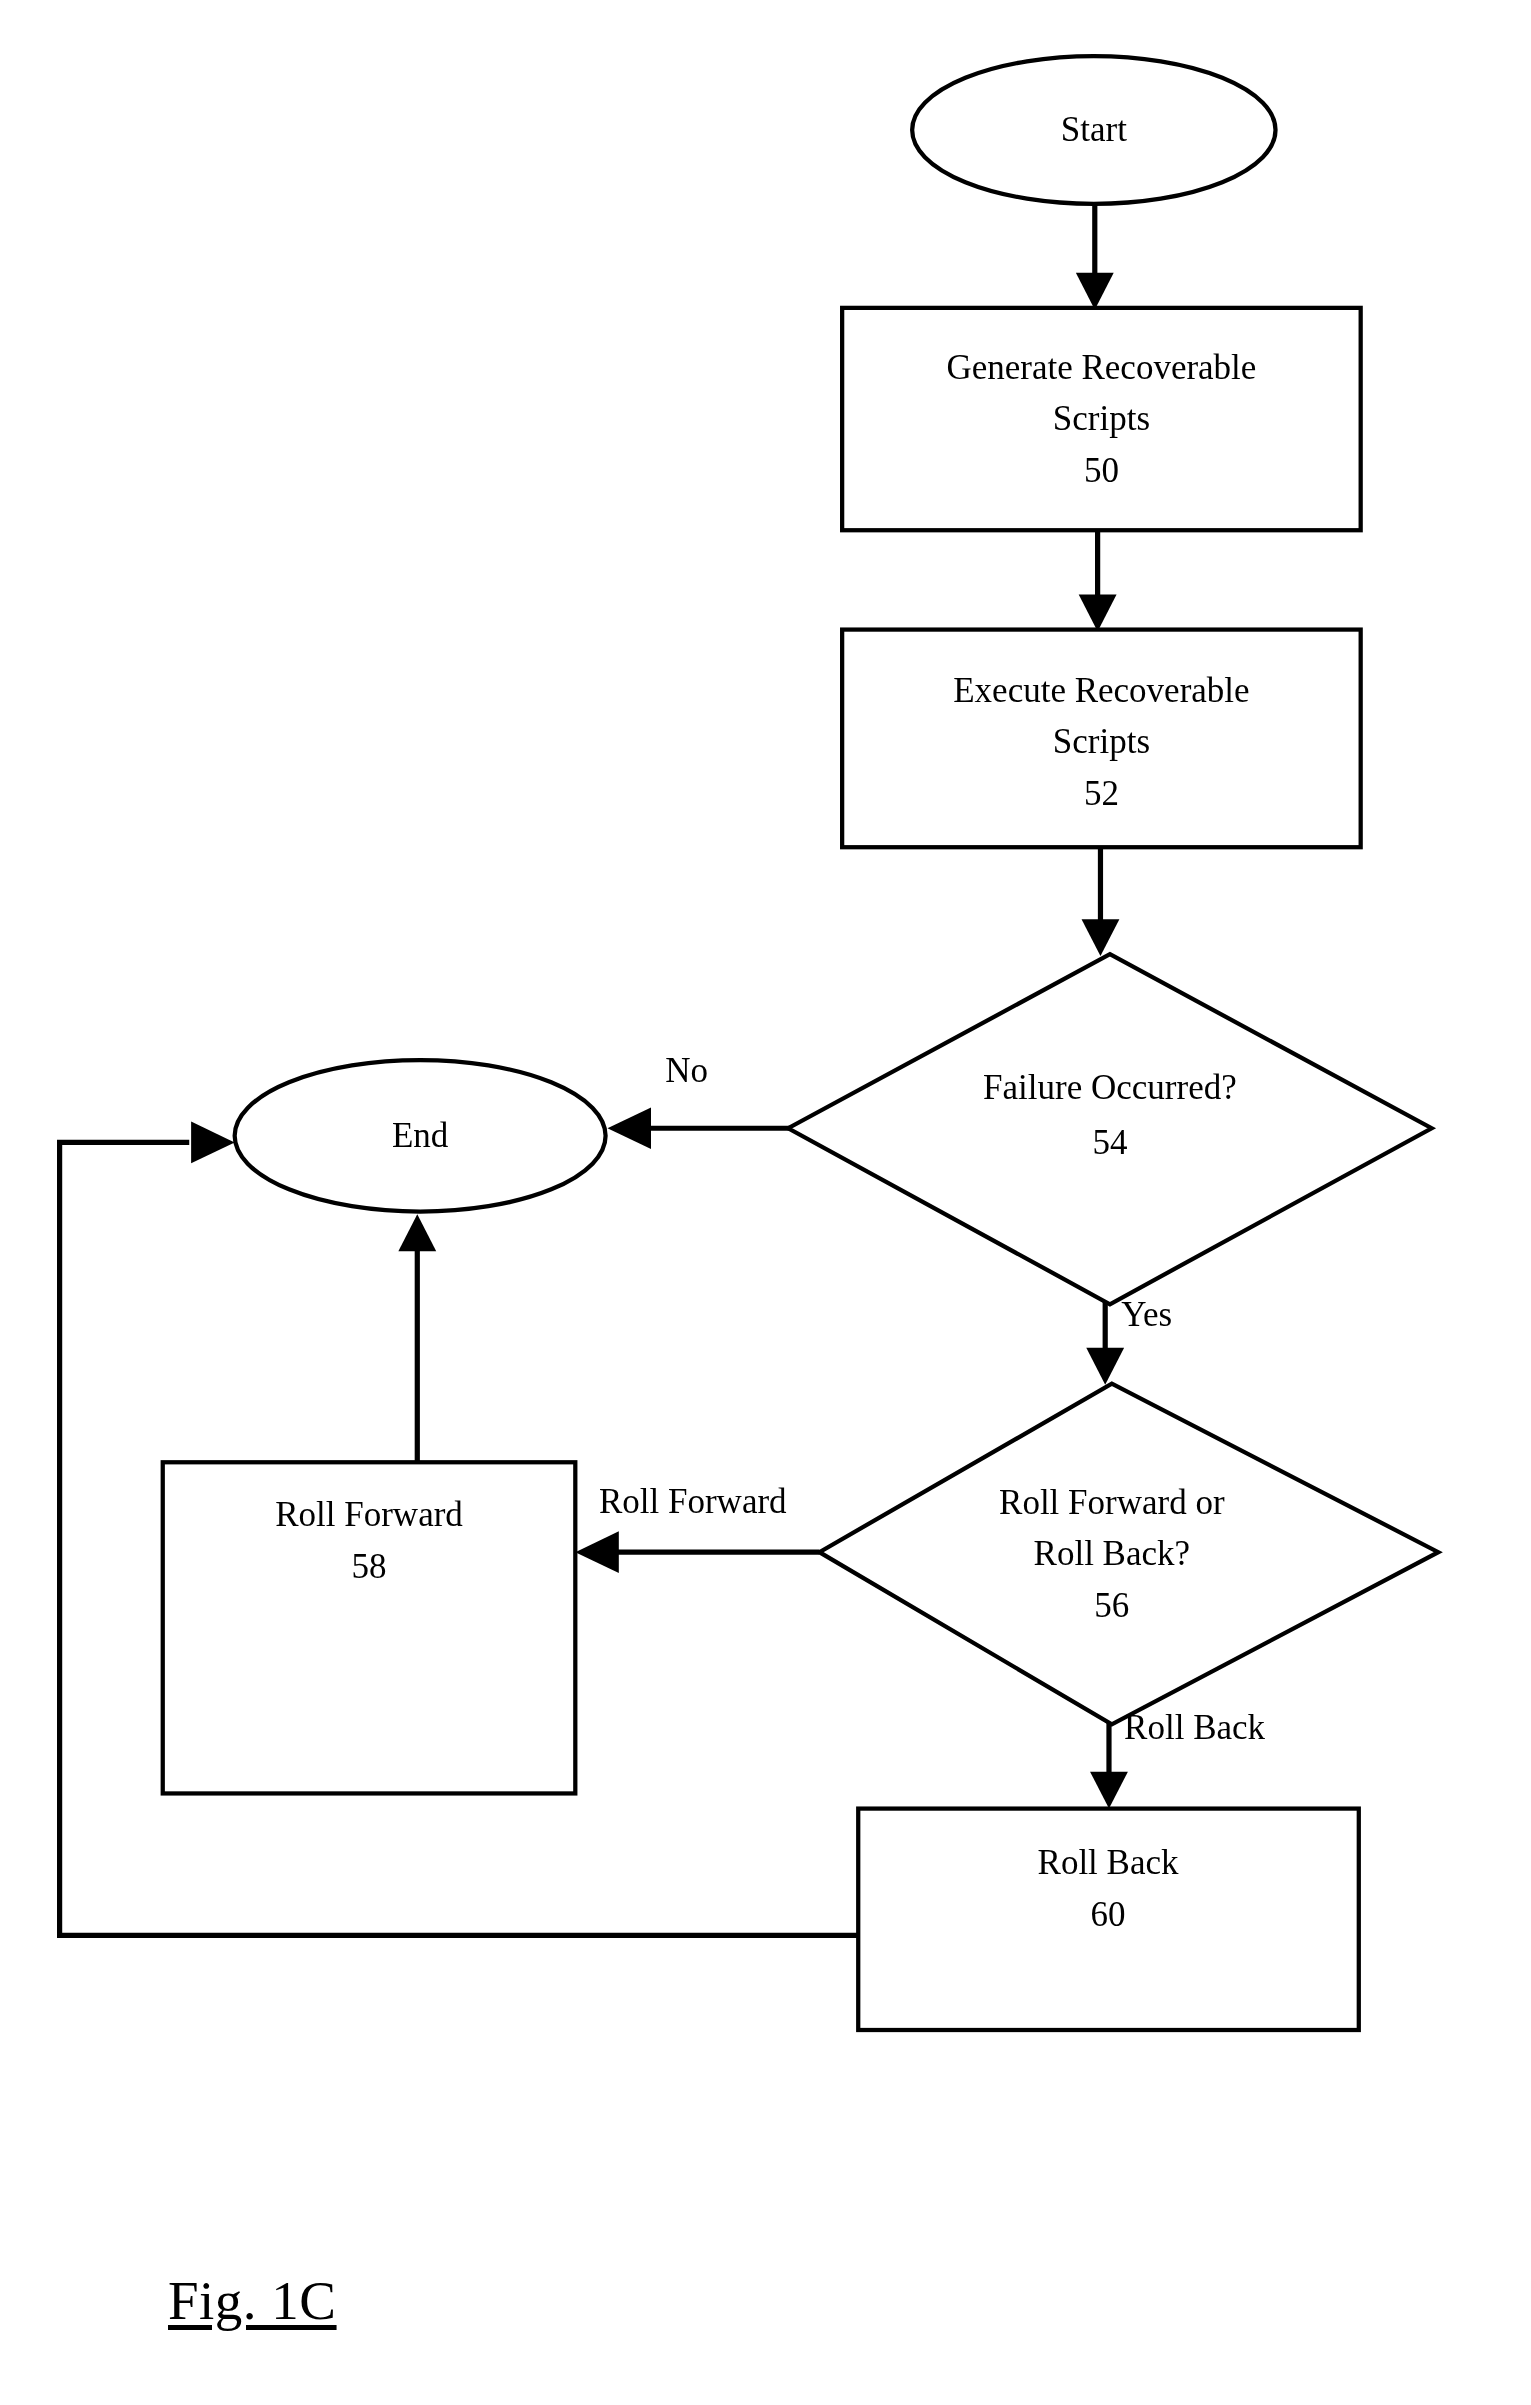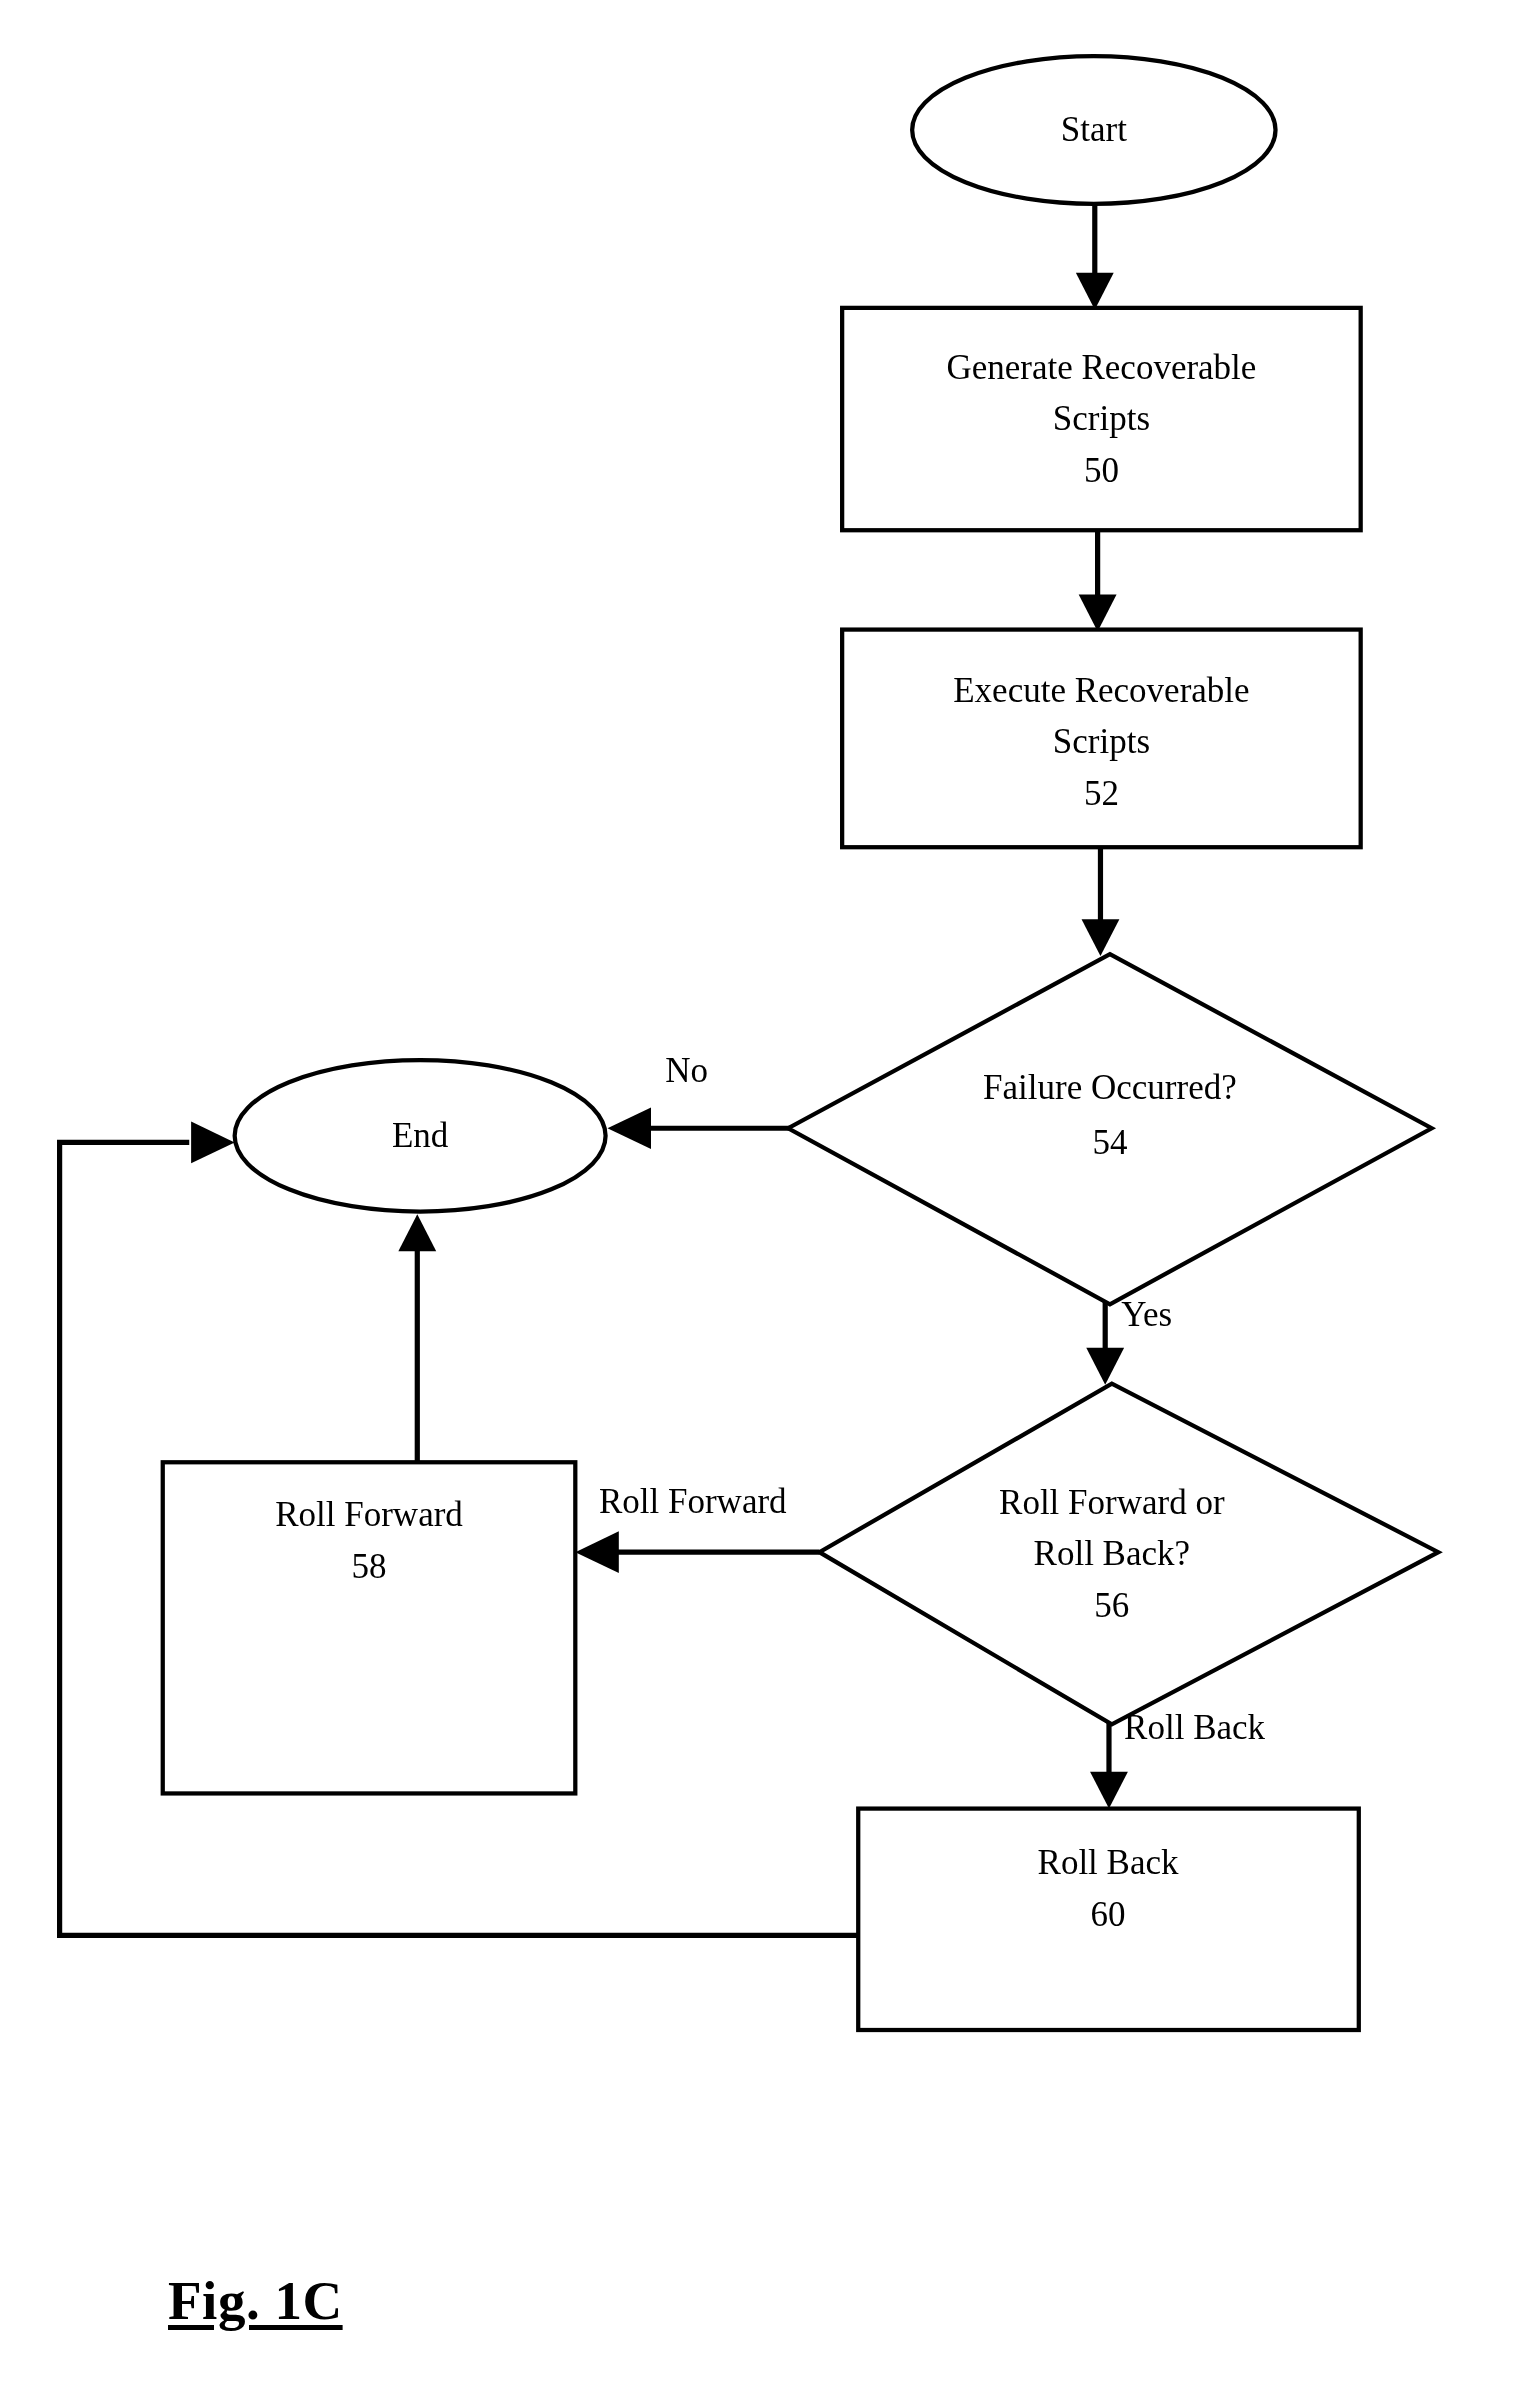--- a/index.html
+++ b/index.html
@@ -54,21 +54,21 @@
     font-family: "Liberation Serif", "DejaVu Serif", serif;
     font-size: 37px;
     fill: #000000;
     text-anchor: start;
     dominant-baseline: middle;
   }
   .fig-caption {
     position: absolute;
     font-family: "Liberation Serif", "DejaVu Serif", serif;
     font-size: 55px;
-    font-weight: bold;
+    font-weight: normal;
     color: #000000;
     text-decoration: underline;
     text-underline-offset: 5.7px;
     letter-spacing: 0.5px;
     white-space: nowrap;
   }
 </style>
 </head>
 <body>
 

